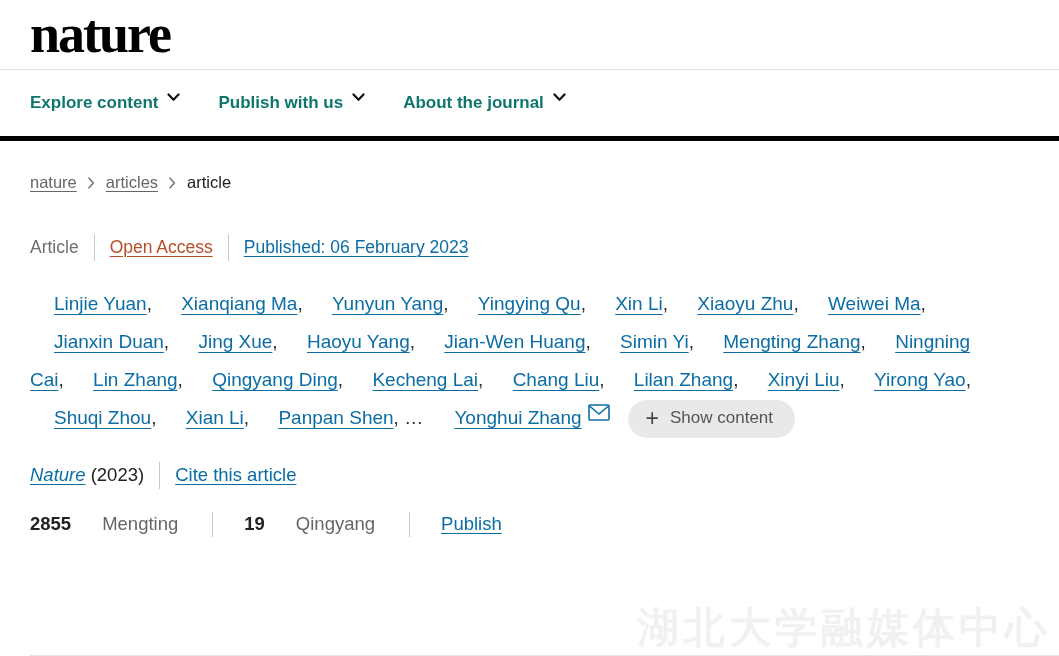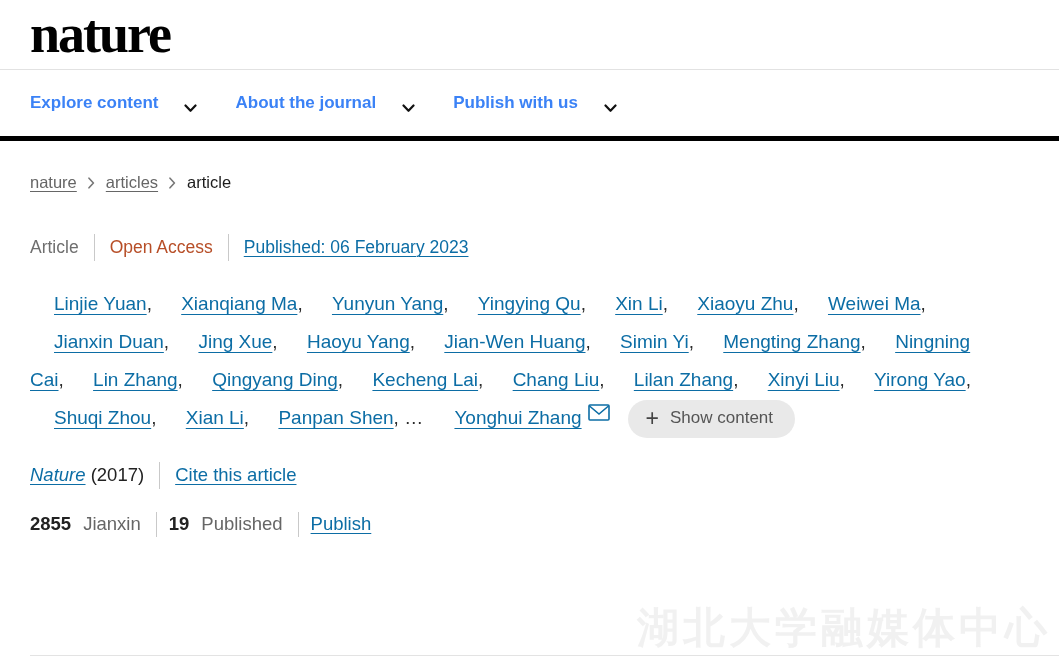--- a/index.html
+++ b/index.html
@@ -36,22 +36,22 @@
     text-decoration:none;
     line-height:1;
   }
   .main-nav{
     display:flex;align-items:center;
     gap:38px;
     padding:0 30px;
     height:66px;
   }
   .nav-item{
-    display:flex;align-items:flex-end;gap:26px;
-    font-weight:700;font-size:17px;color:#3b82f6;
+    display:flex;align-items:flex-start;gap:9px;
+    font-weight:700;font-size:17px;color:#0f766e;
     text-decoration:none;
   }
   .black-bar{height:5px;background:#000;}
 
   
   main{padding:0 30px;}
 
   .breadcrumb{
     margin-top:32px;
     display:flex;align-items:center;gap:11px;
@@ -69,21 +69,21 @@
     margin-top:42px;
     display:flex;align-items:center;gap:15px;
     font-size:17.5px;
   }
   .meta-type{color:#6f6f6f;}
   .v-sep{width:1px;background:#c9c9c9;align-self:center;}
   .sep-26{height:27px;}
   .sep-24{height:25px;}
   .link-oa{
     color:var(--oa-orange);
-    text-underline-offset:3px;text-decoration-thickness:1px;
+    text-decoration:underline;text-underline-offset:3px;text-decoration-thickness:1px;
   }
   .link-blue{
     color:var(--link-blue);
     text-decoration:underline;text-underline-offset:3px;text-decoration-thickness:1px;
   }
 
   .title{
     margin-top:16px;
     font-family:"Liberation Serif", serif;
     font-weight:700;
@@ -125,21 +125,21 @@
   .cite-row{
     margin-top:24px;
     display:flex;align-items:center;gap:15px;
     font-size:18.5px;
   }
   .journal-link{font-style:italic;}
   .year{color:#222;}
 
   .metrics-row{
     margin-top:23px;
-    display:flex;align-items:center;gap:12px;
+    display:flex;align-items:center;gap:31px;
     font-size:18.5px;
   }
   .metric-value{font-weight:700;color:#222;}
   .metric-label{color:var(--text-gray);margin-right:3px;}
 
   .watermark{
     position:absolute;
     right:8px;bottom:0px;
     font-size:42px;font-weight:700;
     letter-spacing:4px;
@@ -155,36 +155,36 @@
 </head>
 <body>
 
 <header>
   <div class="logo-row">
     <a class="logo">nature</a>
   </div>
   <nav class="main-nav">
     <a class="nav-item">
       <span>Explore content</span>
+      <svg class="chev" width="13" height="9" viewBox="0 0 13 9">
+          <polyline points="1.5,1.5 6.5,6.8 11.5,1.5" fill="none" stroke="#111" stroke-width="2.2" stroke-linecap="round" stroke-linejoin="round"></polyline>
+        </svg>
+    </a>
+    <a class="nav-item">
+      <span>Publish with us</span>
       <svg class="chev" width="13" height="9" viewBox="0 0 13 9">
           <polyline points="1.5,1.5 6.5,6.8 11.5,1.5" fill="none" stroke="#111" stroke-width="2.2" stroke-linecap="round" stroke-linejoin="round"></polyline>
         </svg>
     </a>
     <a class="nav-item">
       <span>About the journal</span>
       <svg class="chev" width="13" height="9" viewBox="0 0 13 9">
           <polyline points="1.5,1.5 6.5,6.8 11.5,1.5" fill="none" stroke="#111" stroke-width="2.2" stroke-linecap="round" stroke-linejoin="round"></polyline>
         </svg>
     </a>
-    <a class="nav-item">
-      <span>Publish with us</span>
-      <svg class="chev" width="13" height="9" viewBox="0 0 13 9">
-          <polyline points="1.5,1.5 6.5,6.8 11.5,1.5" fill="none" stroke="#111" stroke-width="2.2" stroke-linecap="round" stroke-linejoin="round"></polyline>
-        </svg>
-    </a>
   </nav>
   <div class="black-bar"></div>
 </header>
 
 <main>
 
   <div class="breadcrumb">
     <a>nature</a>
     <svg width="7" height="12" viewBox="0 0 7 12">
         <polyline points="1,1.2 5.4,6 1,10.8" fill="none" stroke="#777" stroke-width="1.6" stroke-linecap="round" stroke-linejoin="round"></polyline>
@@ -209,32 +209,32 @@
         <rect x="1" y="1" width="20" height="15" rx="1" fill="none" stroke="#0c6da5" stroke-width="1.6"></rect>
         <polyline points="1.5,2 11,10 20.5,2" fill="none" stroke="#0c6da5" stroke-width="1.6"></polyline>
       </svg><button class="show-authors-btn">
         <span class="plus-glyph">+</span>
         <span>Show content</span>
       </button></p>
 
   <div class="cite-row">
     <span>
       <a class="link-blue journal-link">Nature</a>
-      <span class="year">(2017)</span>
+      <span class="year">(2023)</span>
     </span>
     <span class="v-sep sep-26"></span>
     <a class="link-blue">Cite this article</a>
   </div>
 
   <div class="metrics-row">
     <span class="metric-value">2855</span>
-    <span class="metric-label">Jianxin</span>
+    <span class="metric-label">Mengting</span>
     <span class="v-sep sep-24"></span>
     <span class="metric-value">19</span>
-    <span class="metric-label">Published</span>
+    <span class="metric-label">Qingyang</span>
     <span class="v-sep sep-24"></span>
     <a class="link-blue">Publish</a>
   </div>
 
 </main>
 
 <div class="watermark">湖北大学融媒体中心</div>
 <div class="bottom-divider"></div>
 
 </body></html>

